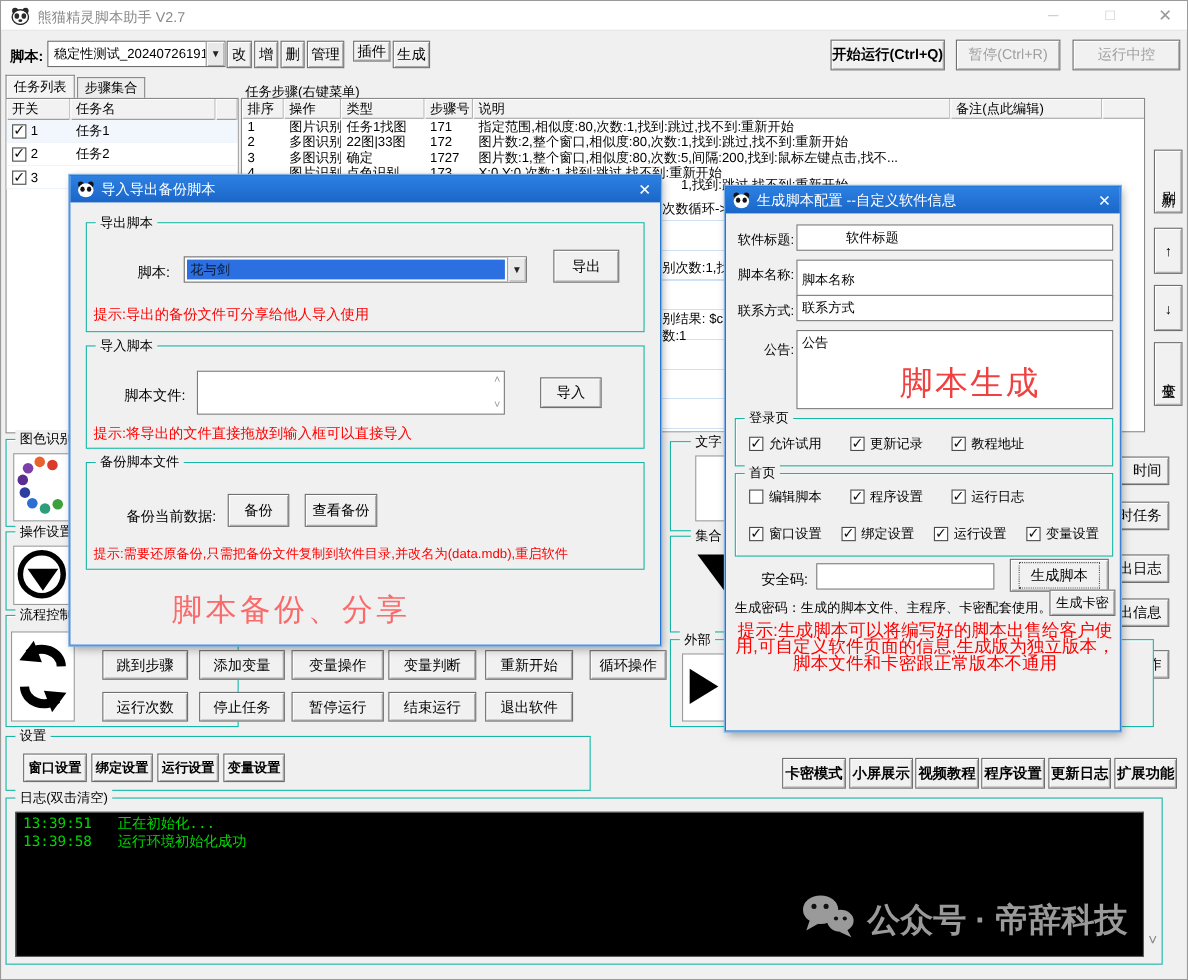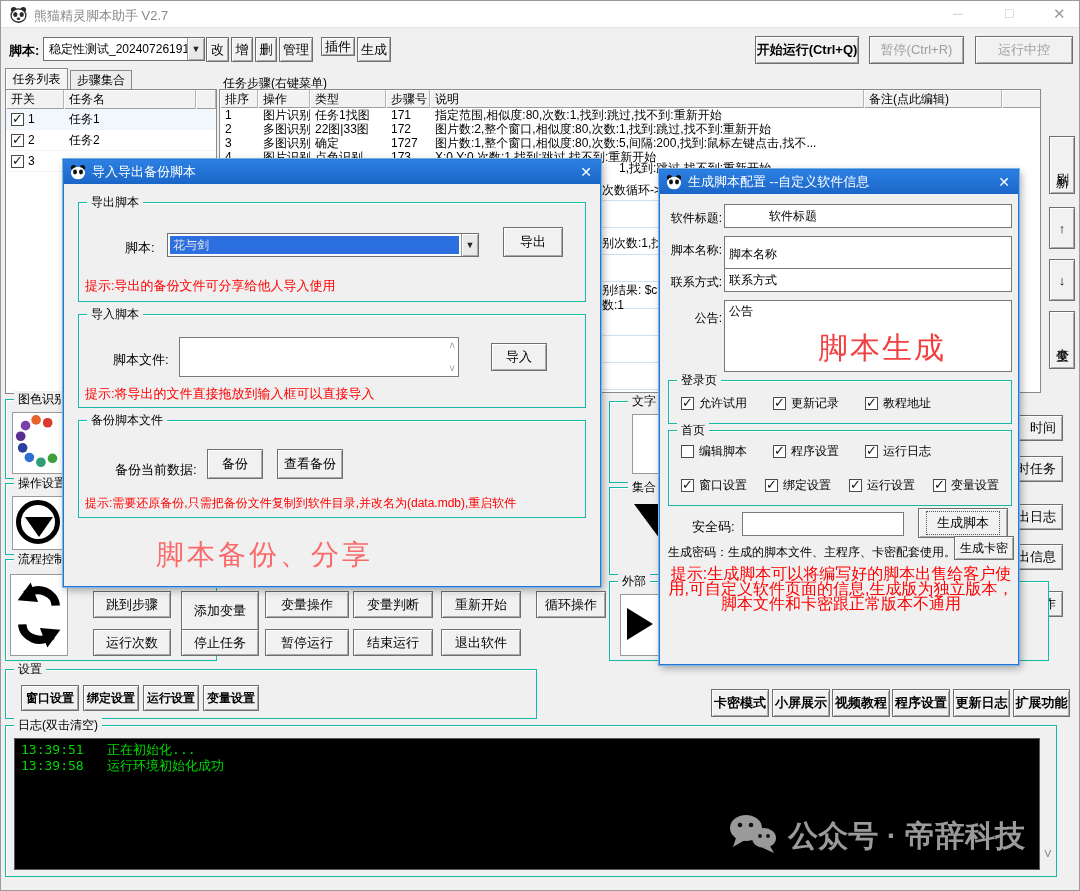--- a/index.html
+++ b/index.html
@@ -212,21 +212,21 @@
     <div class="abs" style="left:24px;top:16px;width:0;height:0;border-left:40px solid transparent;border-right:40px solid transparent;border-top:54px solid #000;"></div>
   </div>
   <div class="grp abs" style="left:608px;top:580px;width:440px;height:80px;background:#f0f0f0;">
     <span class="grp-lbl" style="left:8px;">外部</span>
     <div class="abs" style="left:10px;top:12px;width:60px;height:62px;background:#fff;border:1px solid #9a9a9a;">
       <div style="position:absolute;left:6px;top:13px;width:0;height:0;border-top:16px solid transparent;border-bottom:16px solid transparent;border-left:26px solid #000;"></div>
     </div>
   </div>
 
   <div class="btn abs" style="left:92px;top:590px;width:78px;height:27px;">跳到步骤</div>
-  <div class="btn abs" style="left:180px;top:590px;width:78px;height:40px;text-align:right;">添加变量</div>
+  <div class="btn abs" style="left:180px;top:590px;width:78px;height:27px;text-align:right;">添加变量</div>
   <div class="btn abs" style="left:264px;top:590px;width:84px;height:27px;">变量操作</div>
   <div class="btn abs" style="left:352px;top:590px;width:80px;height:27px;">变量判断</div>
   <div class="btn abs" style="left:440px;top:590px;width:80px;height:27px;">重新开始</div>
   <div class="btn abs" style="left:535px;top:590px;width:70px;height:27px;">循环操作</div>
   <div class="btn abs" style="left:92px;top:628px;width:78px;height:27px;">运行次数</div>
   <div class="btn abs" style="left:180px;top:628px;width:78px;height:27px;">停止任务</div>
   <div class="btn abs" style="left:264px;top:628px;width:84px;height:27px;">暂停运行</div>
   <div class="btn abs" style="left:352px;top:628px;width:80px;height:27px;">结束运行</div>
   <div class="btn abs" style="left:440px;top:628px;width:80px;height:27px;">退出软件</div>
 
@@ -283,21 +283,21 @@
           </svg>
       </span>
       <span>导入导出备份脚本</span>
       <span class="dlg-close">✕</span>
     </div>
 
     <div class="grp abs" style="left:14px;top:42px;width:508px;height:100px;">
       <span class="grp-lbl">导出脚本</span>
       <span class="abs" style="left:46px;top:36px;font-size:13px;">脚本:</span>
       <div class="abs" style="left:88px;top:30px;width:312px;height:24px;border:1px solid #6f6f6f;background:#fff;display:flex;">
-        <div class="cell" style="flex:1;background:#2b6fe0;color:#e5e5e5;margin:2px;padding-left:3px;">花与剑</div>
+        <div class="cell" style="flex:1;background:#2b6fe0;color:#0f172a;margin:2px;padding-left:3px;">花与剑</div>
         <div class="combo-arrow">▼</div>
       </div>
       <div class="btn abs" style="left:424px;top:24px;width:60px;height:30px;">导出</div>
       <span class="abs red" style="left:6px;top:74px;font-size:13px;">提示:导出的备份文件可分享给他人导入使用</span>
     </div>
 
     <div class="grp abs" style="left:14px;top:154px;width:508px;height:94px;">
       <span class="grp-lbl">导入脚本</span>
       <span class="abs" style="left:34px;top:36px;font-size:13px;">脚本文件:</span>
       <div class="abs" style="left:100px;top:22px;width:280px;height:40px;border:1px solid #7a7a7a;background:#fff;">

